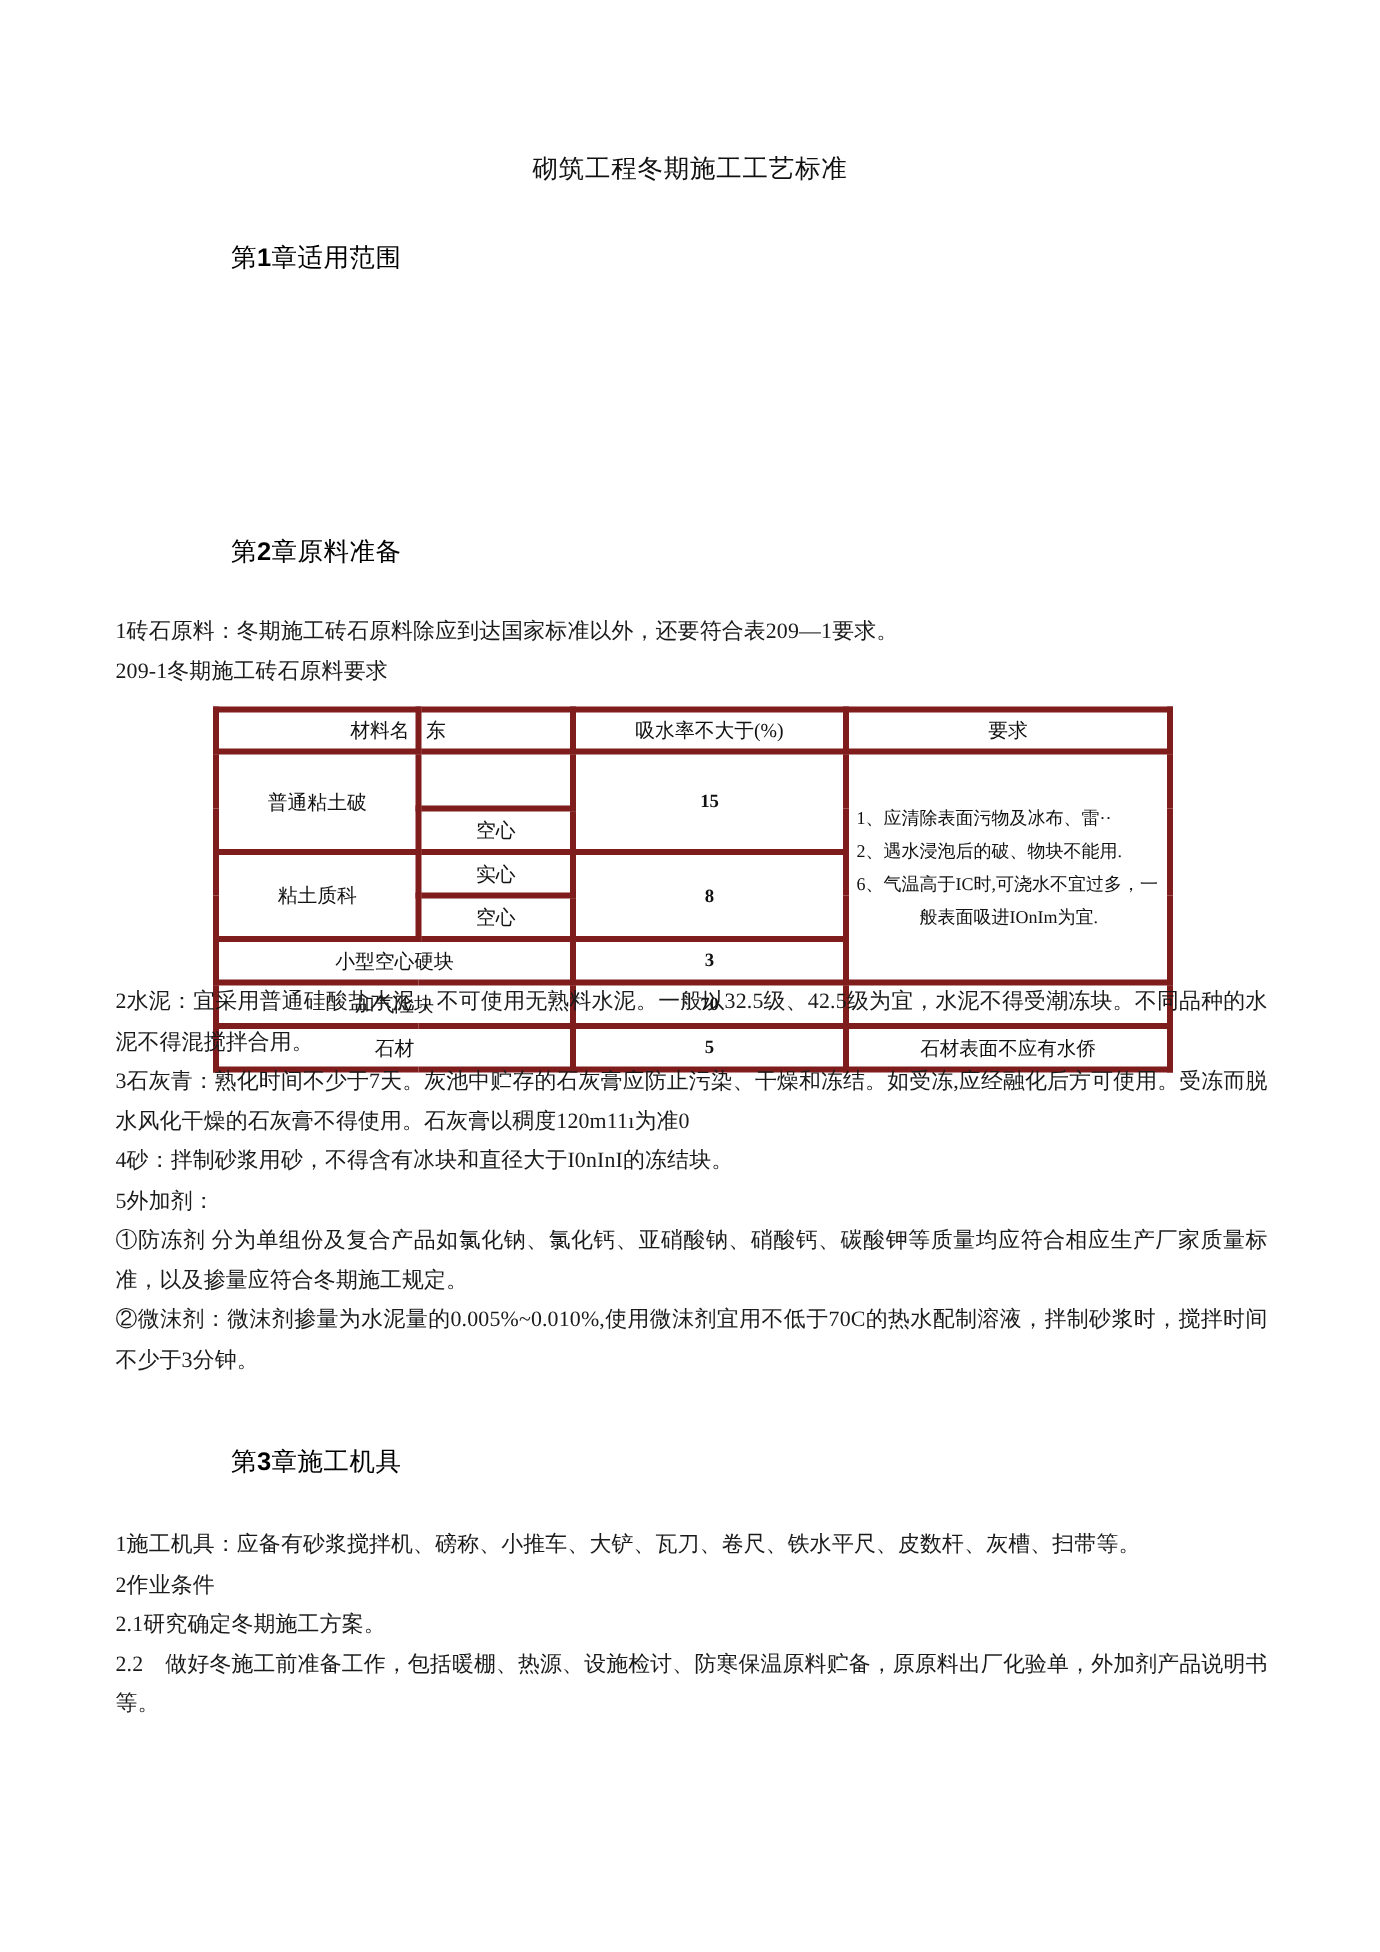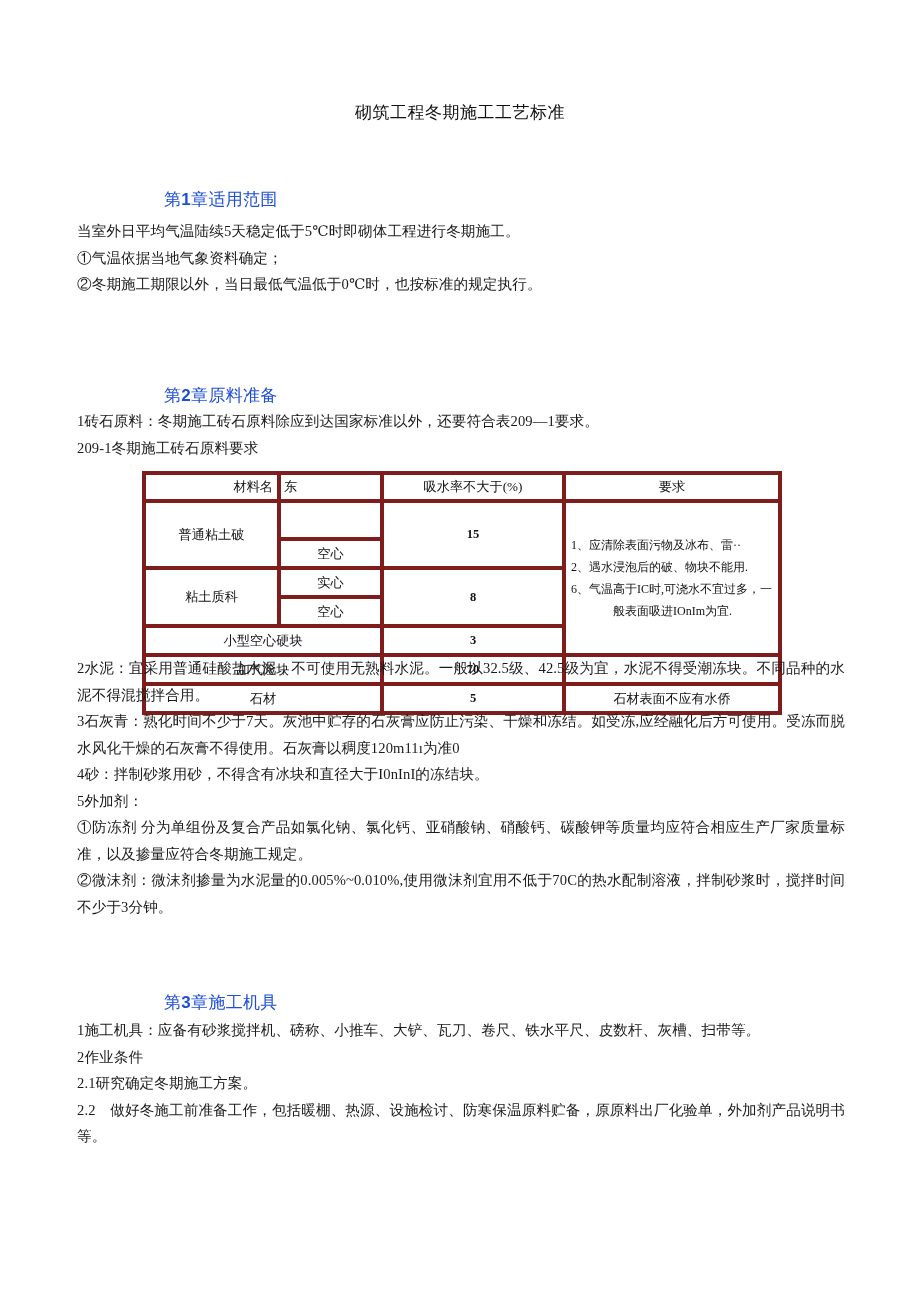--- a/index.html
+++ b/index.html
@@ -29,25 +29,24 @@
     left: 0;
     top: 101px;
     width: 920px;
     text-align: center;
     font-size: 17px;
     letter-spacing: 0.5px;
     color: #111;
   }
   .chapter {
     position: absolute;
-    left: 164px;
+    left: 154px;
     font-size: 17px;
     letter-spacing: 0.3px;
-    color: #1d4ed8;
-    margin-top: 28px;
+    color: #000000;
   }
   .chapter .num {
     font-family: "Liberation Sans", sans-serif;
     font-weight: bold;
     font-size: 17px;
   }
   .body-block {
     position: absolute;
     left: 77px;
     width: 768px;
@@ -114,25 +113,20 @@
 </style>
 </head>
 <body>
 
 <div class="page">
 
   <div class="doc-title">砌筑工程冬期施工工艺标准</div>
 
   <div class="chapter" style="top:160px;"><span>第</span><span class="num">1</span><span>章适用范围</span></div>
 
-  <div class="body-block" style="top:218px;">
-    <p>当室外日平均气温陆续5天稳定低于5℃时即砌体工程进行冬期施工。</p>
-    <p>①气温依据当地气象资料确定；</p>
-    <p>②冬期施工期限以外，当日最低气温低于0℃时，也按标准的规定执行。</p>
-  </div>
 
   <div class="chapter" style="top:356px;"><span>第</span><span class="num">2</span><span>章原料准备</span></div>
 
   <div class="body-block" style="top:408px;">
     <p>1砖石原料：冬期施工砖石原料除应到达国家标准以外，还要符合表209—1要求。</p>
     <p>209-1冬期施工砖石原料要求</p>
   </div>
 
   <table class="req-table">
     <colgroup>

